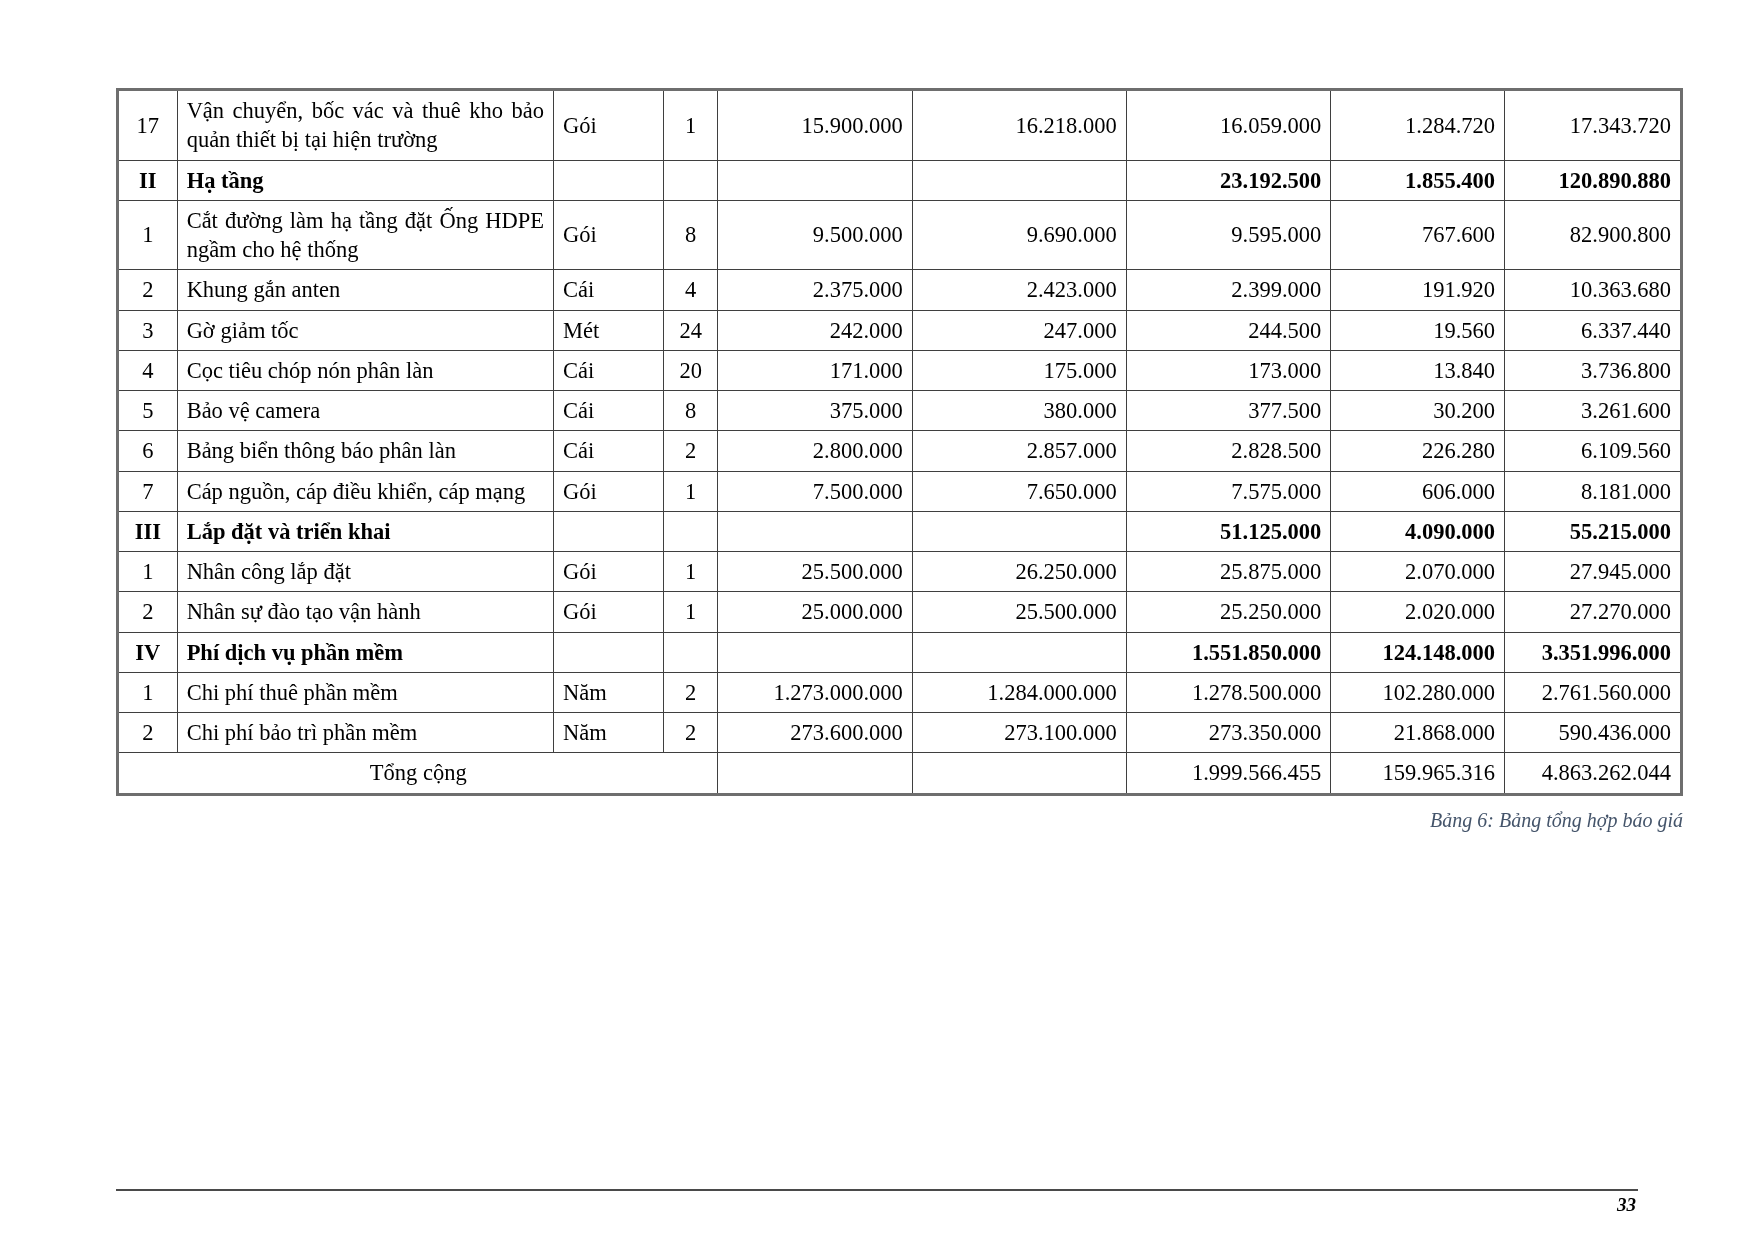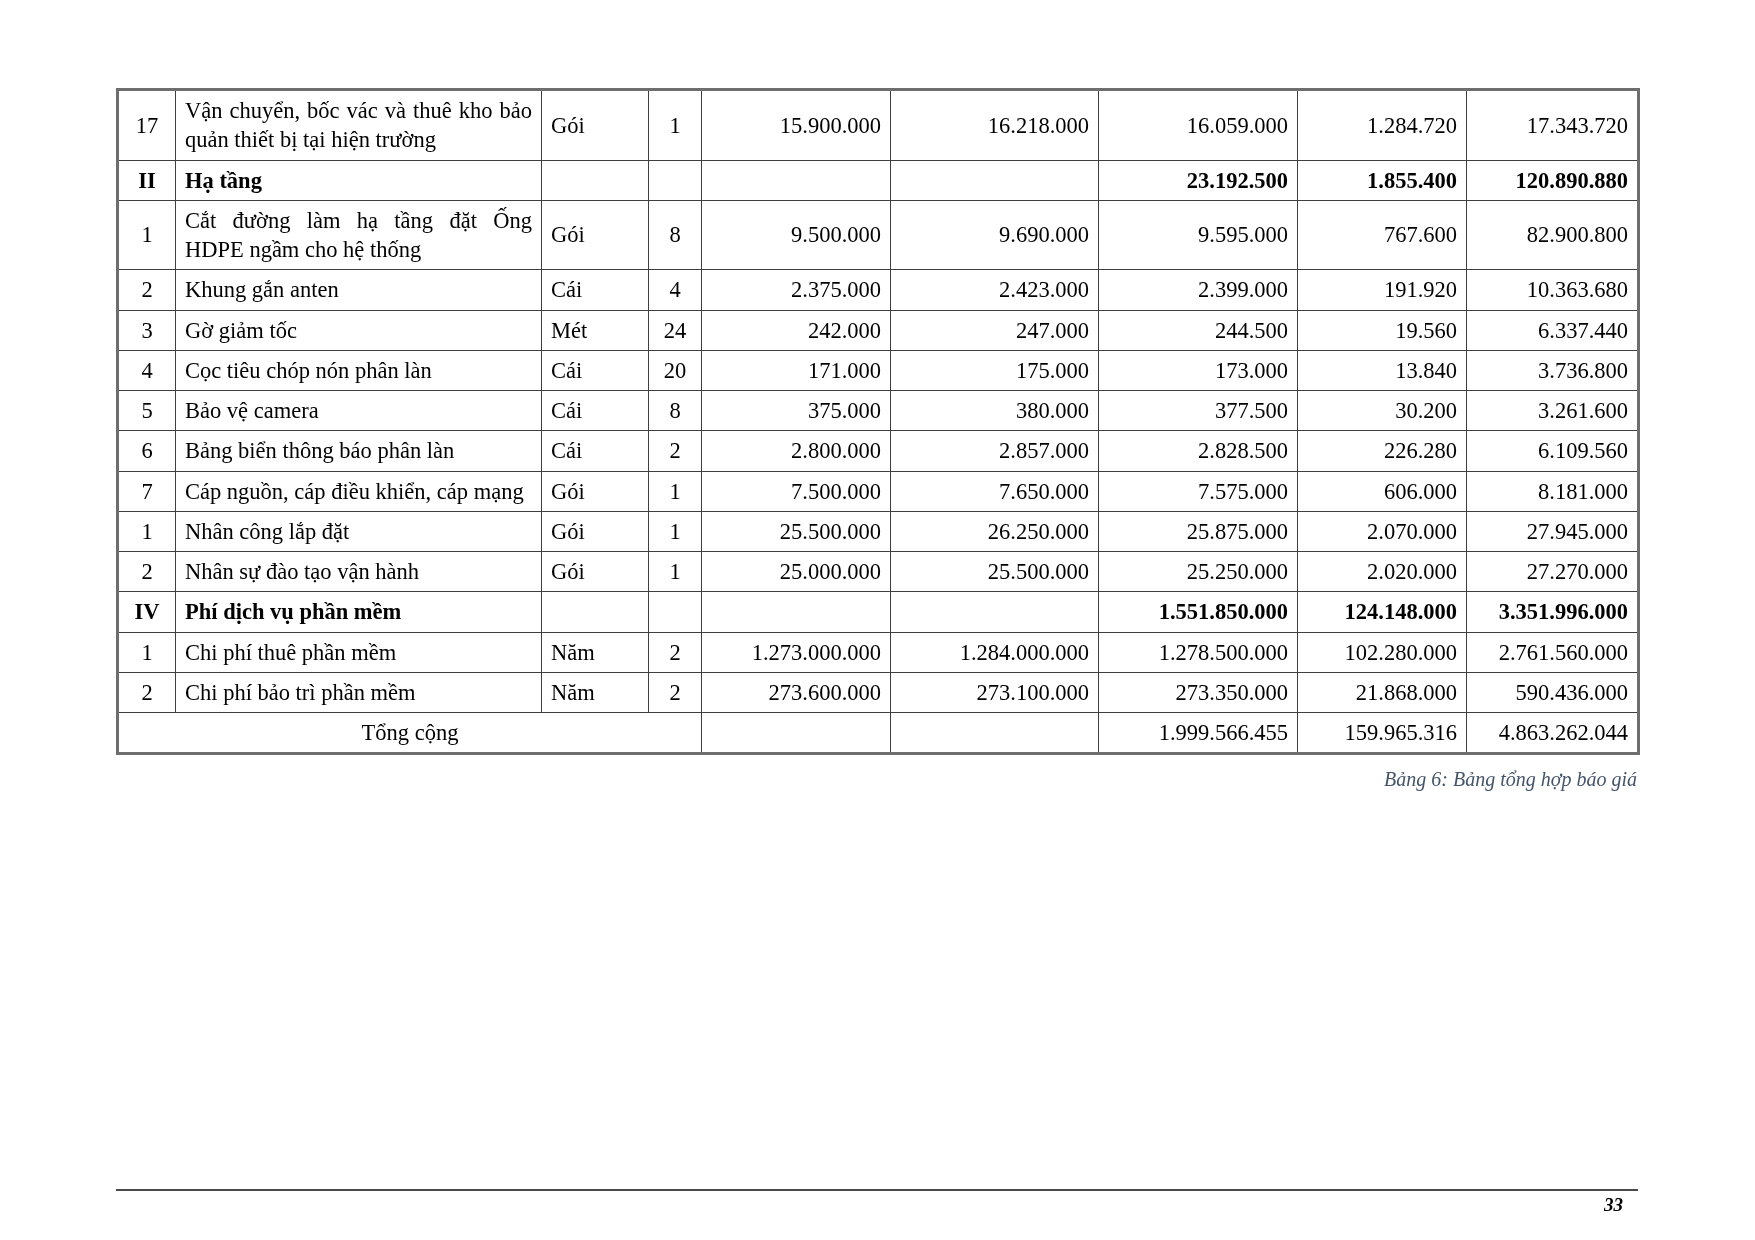--- a/index.html
+++ b/index.html
@@ -4,21 +4,21 @@
 <style>
   html,body{margin:0;padding:0;background:#e8e8e8;}
   .page{
     position:relative;
     width:1755px;height:1240px;
     background:#ffffff;
     overflow:hidden;
     font-family:"Liberation Serif","DejaVu Serif",serif;
     color:#000;
   }
-  .content{padding:88px 118px 0 116px;}
+  .content{padding:88px 72px 0 116px;}
   table.quote{
     width:100%;
     border-collapse:collapse;
     table-layout:fixed;
     border:3px solid #6e6e6e;
   }
   table.quote td{
     border:1.5px solid #3f3f3f;
     padding:5px 9px;
     font-size:22.5px;
@@ -45,21 +45,21 @@
   .footer-rule{
     position:absolute;
     left:116px;
     width:1522px;
     top:1189px;
     border-top:2.5px solid #4a4a4a;
   }
   .page-number{
     position:absolute;
     top:1194px;
-    right:132px;
+    right:119px;
     font-style:italic;
     font-weight:600;
     font-size:19px;
   }
 </style>
 </head>
 <body>
 
 <div class="page">
   <div class="content">
@@ -168,20 +168,31 @@
             <td class="c-no">7</td>
             <td class="c-desc">Cáp nguồn, cáp điều khiển, cáp mạng</td>
             <td class="c-unit">Gói</td>
             <td class="c-qty">1</td>
             <td class="c-num">7.500.000</td>
             <td class="c-num">7.650.000</td>
             <td class="c-num">7.575.000</td>
             <td class="c-num">606.000</td>
             <td class="c-num">8.181.000</td>
           </tr>
+          <tr class="section">
+            <td class="c-no">III</td>
+            <td class="c-desc">Lắp đặt và triển khai</td>
+            <td class="c-unit"></td>
+            <td class="c-qty"></td>
+            <td class="c-num"></td>
+            <td class="c-num"></td>
+            <td class="c-num">51.125.000</td>
+            <td class="c-num">4.090.000</td>
+            <td class="c-num">55.215.000</td>
+          </tr>
           <tr class="">
             <td class="c-no">1</td>
             <td class="c-desc">Nhân công lắp đặt</td>
             <td class="c-unit">Gói</td>
             <td class="c-qty">1</td>
             <td class="c-num">25.500.000</td>
             <td class="c-num">26.250.000</td>
             <td class="c-num">25.875.000</td>
             <td class="c-num">2.070.000</td>
             <td class="c-num">27.945.000</td>

